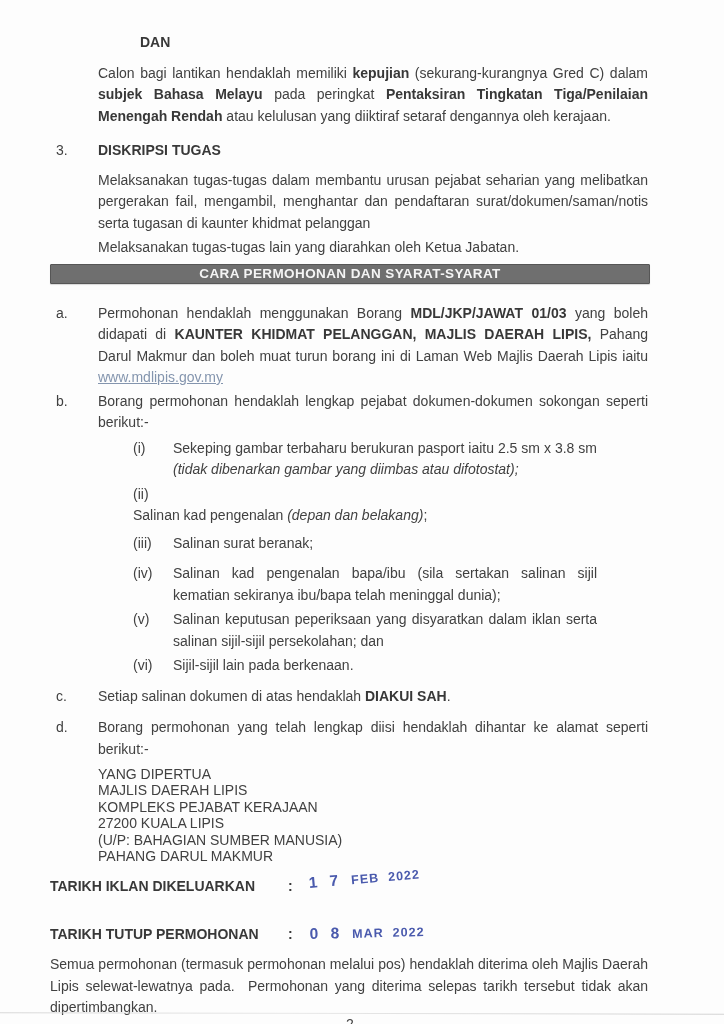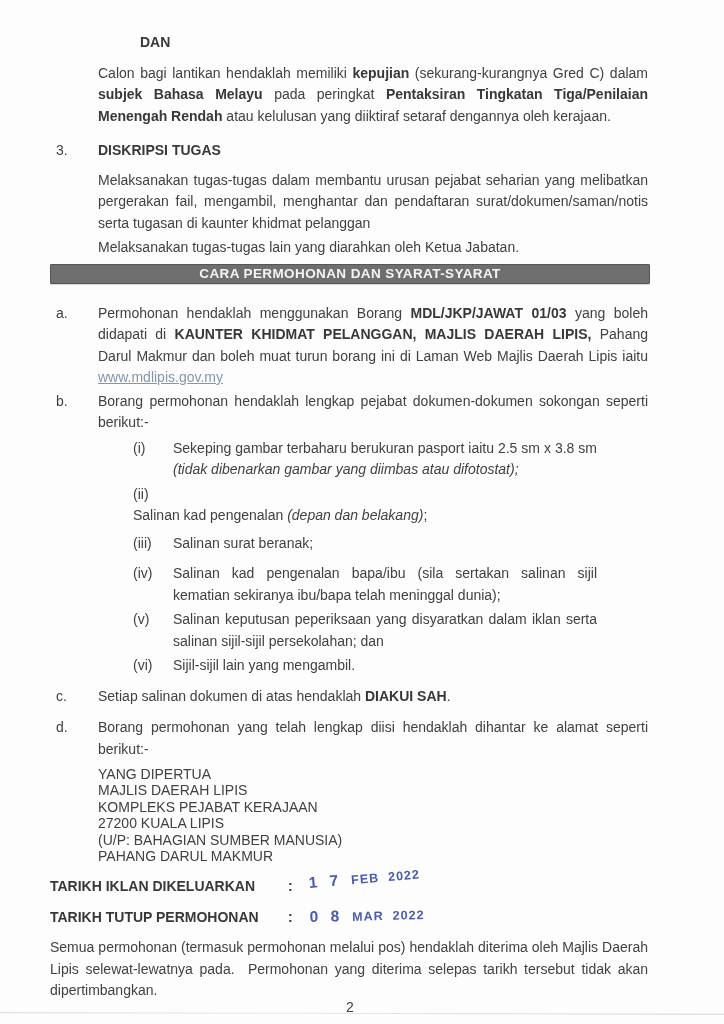--- a/index.html
+++ b/index.html
@@ -141,21 +141,21 @@
   #sub-i           { margin-top: 4px; }
   #sub-ii          { margin-top: 3px; flex-direction: column; }
   #sub-iii         { margin-top: 6px; }
   #sub-iv          { margin-top: 9px; }
   #sub-v           { margin-top: 3px; }
   #sub-vi          { margin-top: 3px; }
   #item-c          { margin-top: 9px; }
   #item-d          { margin-top: 10px; }
   #address-block   { margin-top: 6px; }
   #date-row-1      { margin-top: 10px; align-items: flex-end; }
-  #date-row-2      { margin-top: 9px; }
+  #date-row-2      { margin-top: 26px; }
   #closing-para    { margin-top: 8px; }
 </style>
 </head>
 <body>
 
 <div class="page">
   <div class="content">
 
     <div class="dan">DAN</div>
 
@@ -202,21 +202,21 @@
       <div class="body"><span>Salinan kad pengenalan bapa/ibu (sila sertakan salinan sijil kematian sekiranya ibu/bapa telah meninggal dunia);</span></div>
     </div>
 
     <div class="sub-row" id="sub-v">
       <div class="num">(v)</div>
       <div class="body"><span>Salinan keputusan peperiksaan yang disyaratkan dalam iklan serta salinan sijil-sijil persekolahan; dan</span></div>
     </div>
 
     <div class="sub-row" id="sub-vi">
       <div class="num">(vi)</div>
-      <div class="body"><span>Sijil-sijil lain yang mengambil.</span></div>
+      <div class="body"><span>Sijil-sijil lain pada berkenaan.</span></div>
     </div>
 
     <div class="row" id="item-c">
       <div class="label">c.</div>
       <div class="body"><span>Setiap salinan dokumen di atas hendaklah </span><span class="b">DIAKUI SAH</span><span>.</span></div>
     </div>
 
     <div class="row" id="item-d">
       <div class="label">d.</div>
       <div class="body">Borang permohonan yang telah lengkap diisi hendaklah dihantar ke alamat seperti berikut:-</div>

